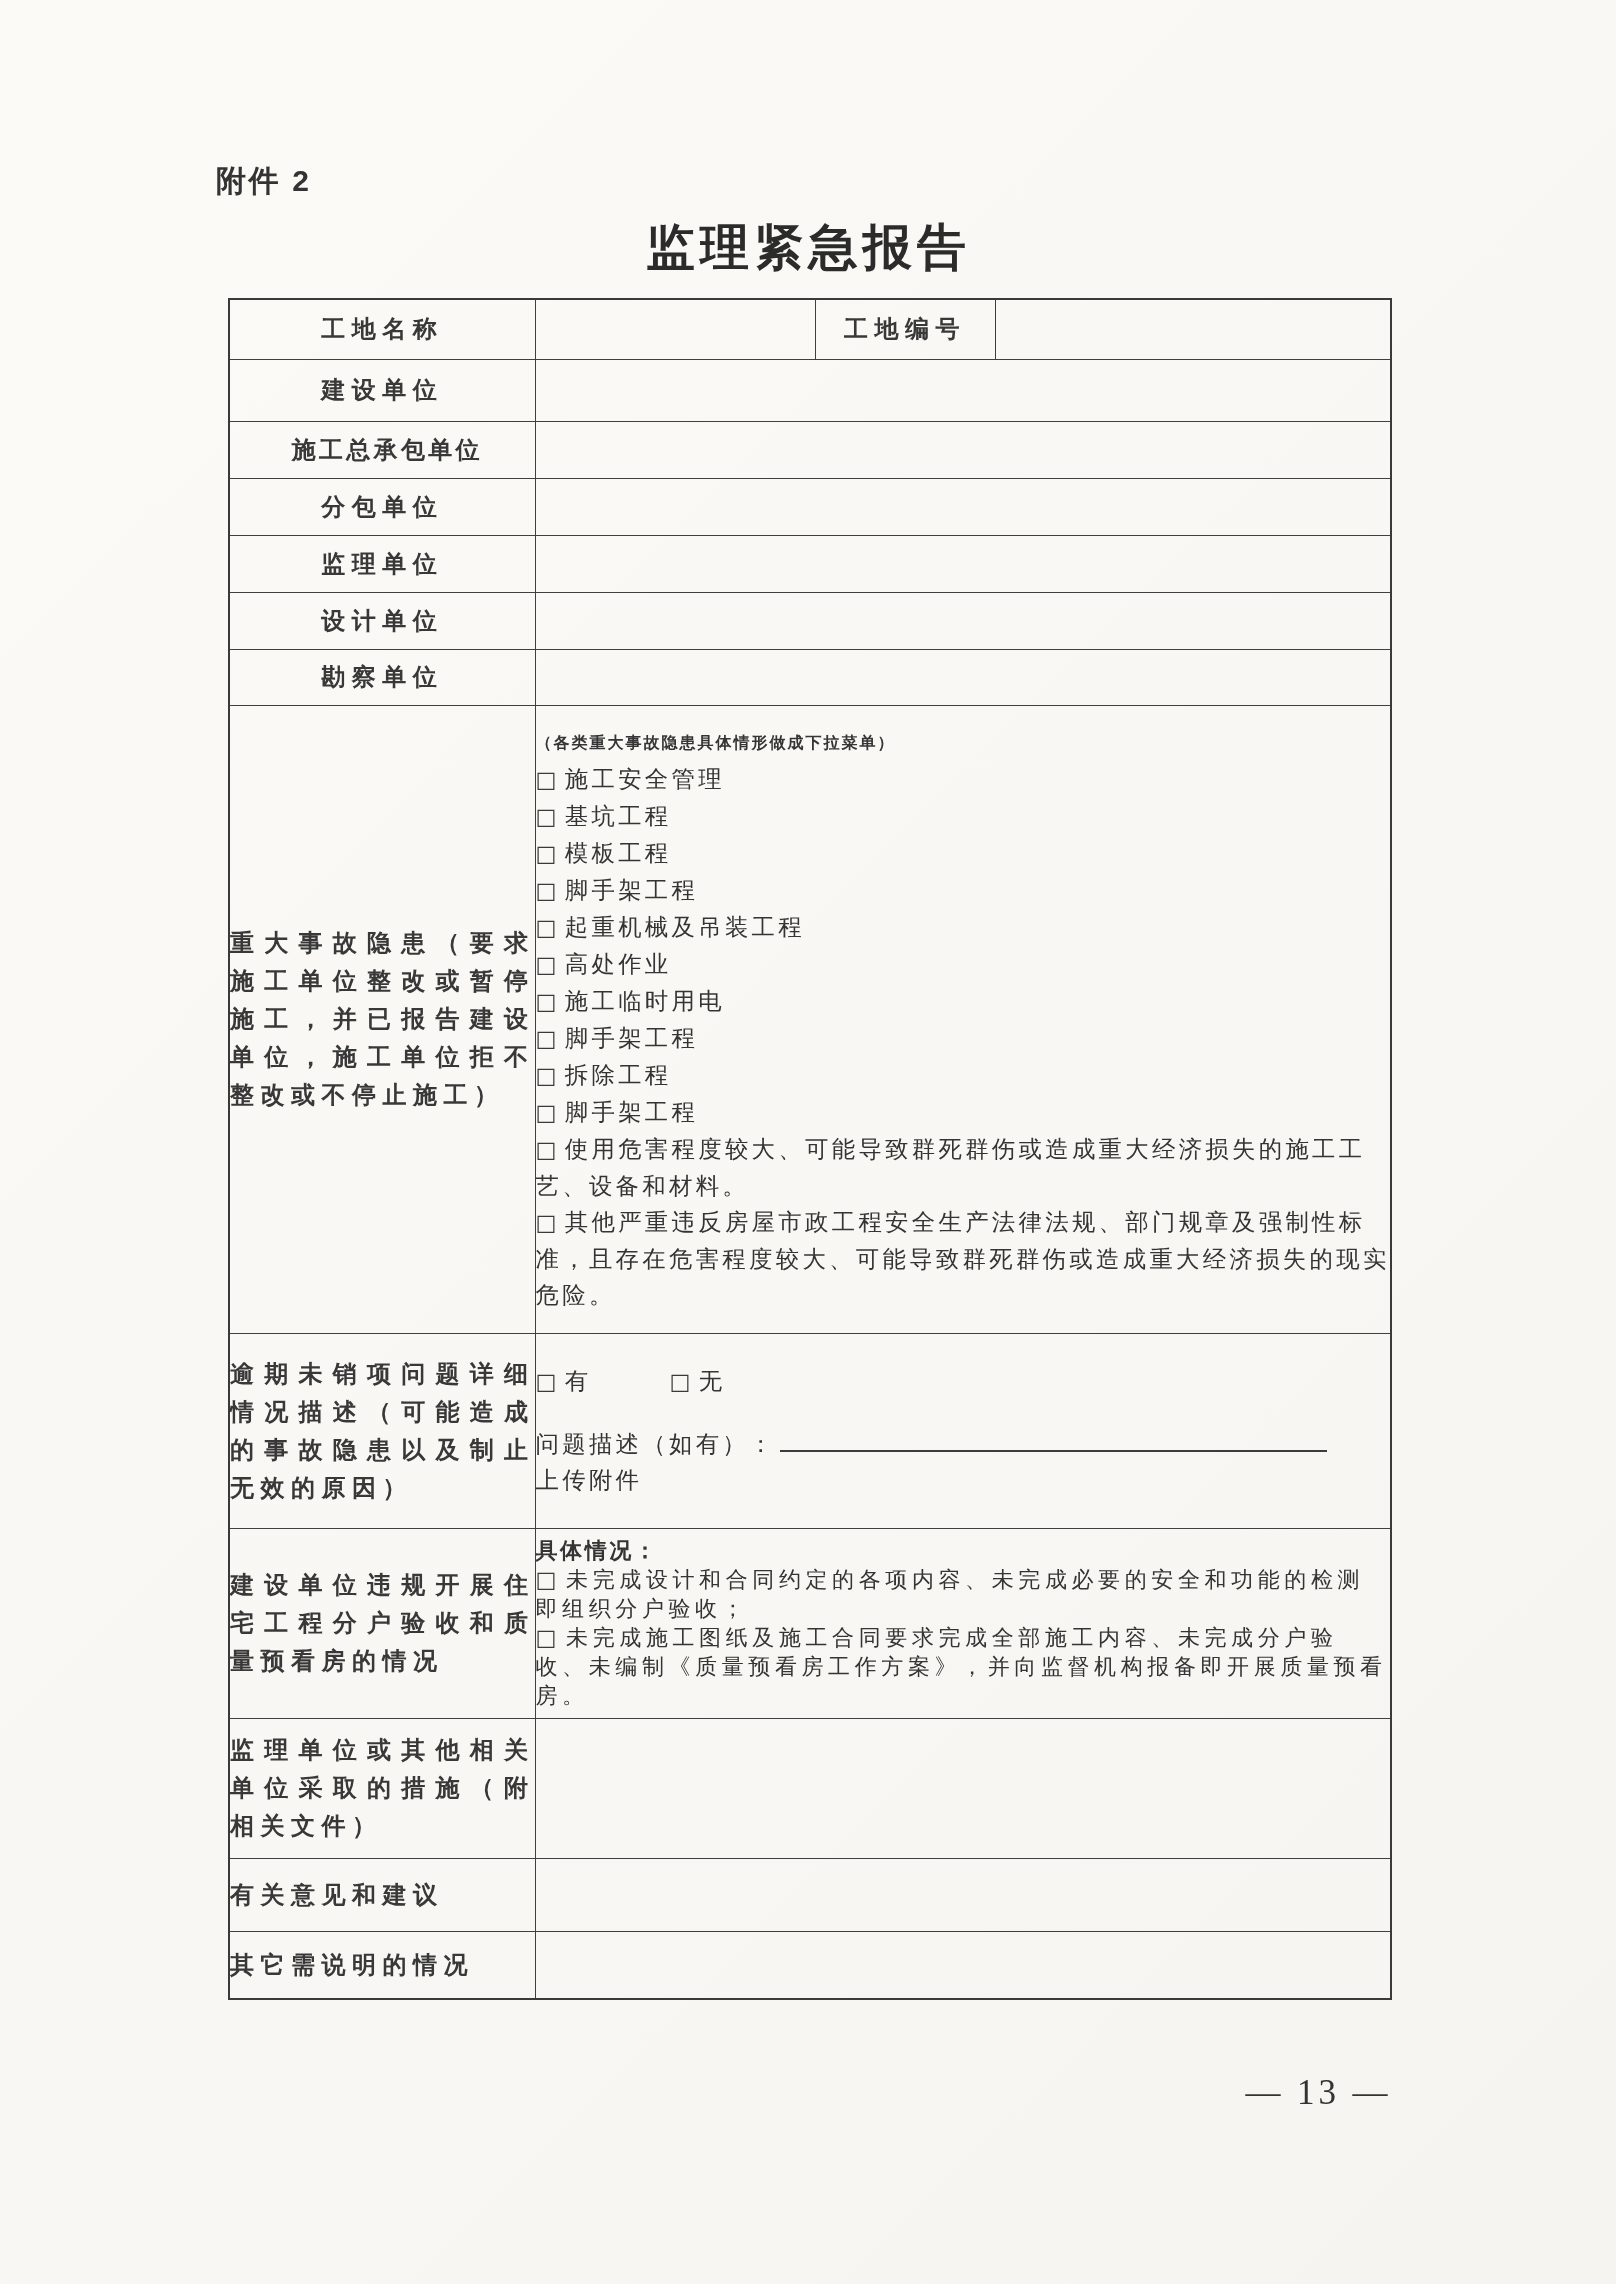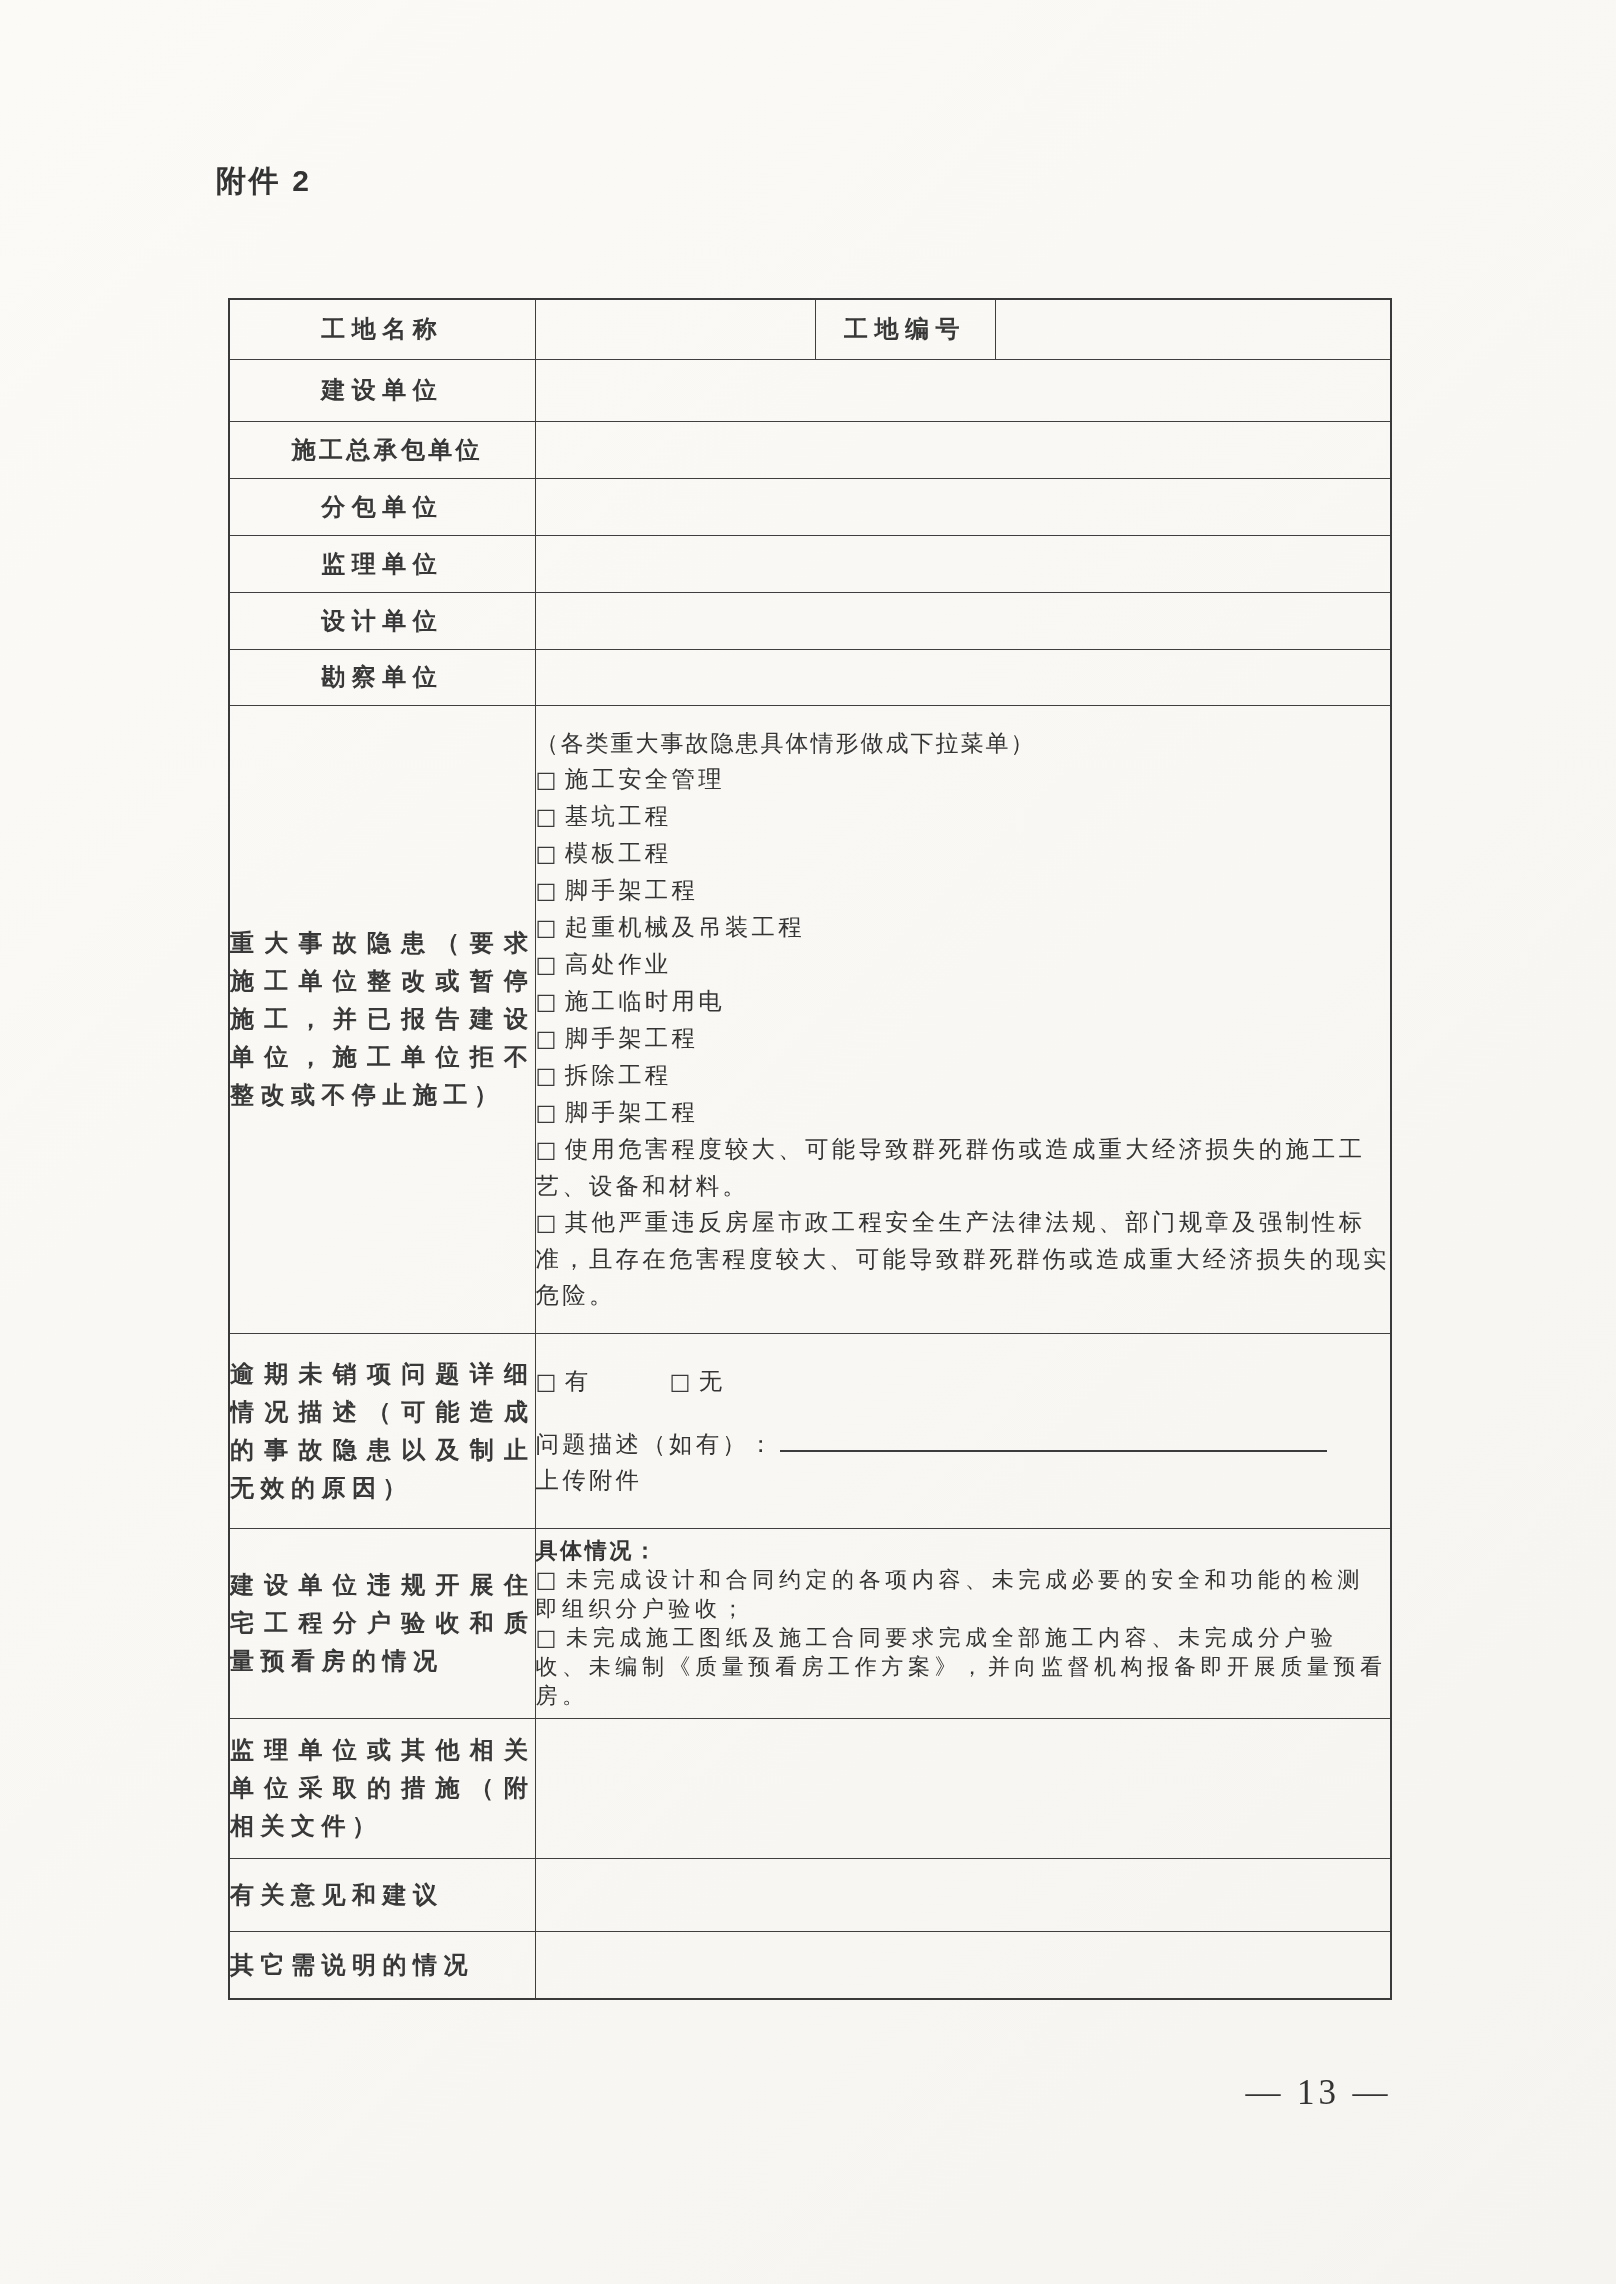--- a/index.html
+++ b/index.html
@@ -51,21 +51,21 @@
     text-align:left;padding:6.5px 17px;letter-spacing:6.5px;
   }
   
   .val{background:transparent;}
   .cell-pad{padding:11.7px 14.3px;}
   .body-txt{
     font-size:23.4px;color:#343434;line-height:36px;letter-spacing:3.3px;
   }
   .note{
     font-family:"Liberation Sans","DejaVu Sans",sans-serif;
-    font-weight:400;font-size:23px;line-height:36px;letter-spacing:2px;color:#353535;
+    font-weight:700;font-size:16px;line-height:36px;letter-spacing:2px;color:#353535;
   }
   .chk-item{display:block;}
   .cbx{
     display:inline-block;margin-right:5.2px;
     font-family:"DejaVu Sans",sans-serif;font-size:22px;color:#3a3a3a;
   }
   
   .overdue-cell{padding:18px 17px;vertical-align:top;}
   .overdue-row1{margin-bottom:26px;}
   .opt-gap{display:inline-block;width:78px;}
@@ -99,20 +99,21 @@
   .r-sugg{height:73px;}
   .r-other{height:68px;}
 </style>
 </head>
 <body>
 
 <div class="page">
 
   <div class="attachment">附件 2</div>
 
+  <h1 class="title">监理紧急报告</h1>
 
   <table class="form-table">
     <colgroup>
       <col style="width:306px">
         <col style="width:280px">
         <col style="width:180px">
         <col style="width:396px">
     </colgroup>
 
     <tbody>

